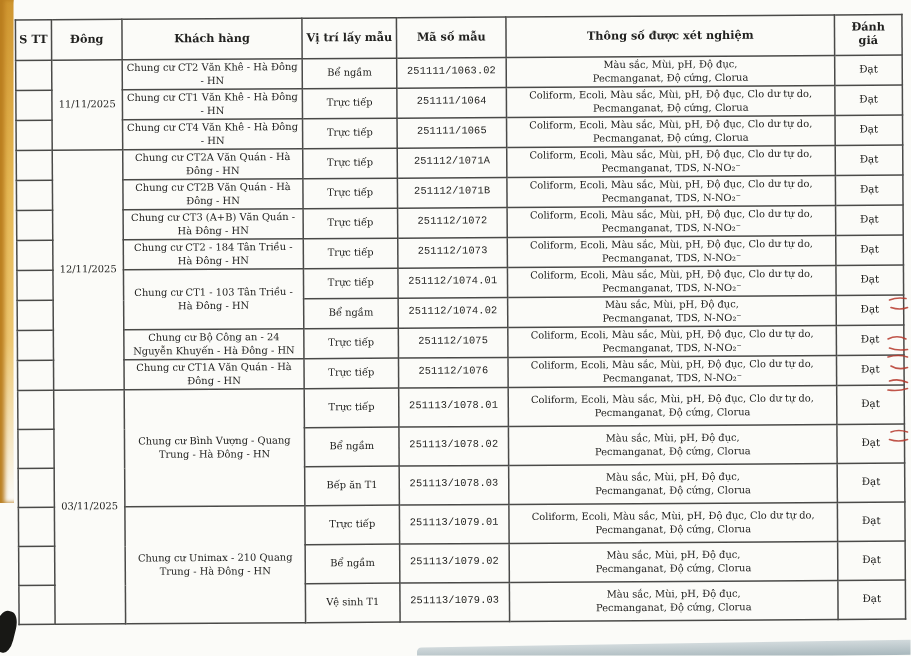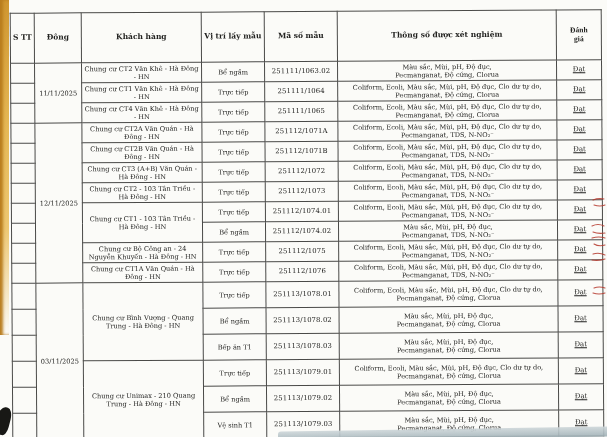--- a/index.html
+++ b/index.html
@@ -29,24 +29,24 @@
   .sheet{position:absolute;left:11px;top:11px;transform:rotate(-0.35deg);}
   table{border-collapse:collapse;table-layout:fixed;width:591px;background:transparent;border:1.5px solid #3c3c3a;}
   th,td{
     border:1px solid #4a4a48;color:#222220;padding:0 2px;
     text-align:center;vertical-align:middle;overflow:hidden;
   }
   th{font-size:7.5px;font-weight:bold;height:26px;line-height:1.15;}
   td{font-size:6.6px;line-height:1.25;}
   tr.std{height:20px;}
   tr.tall{height:26px;}
-  td.code{font-size:6.9px;letter-spacing:.1px;}
+  td.code{font-size:6.9px;letter-spacing:.1px;font-family:Liberation Mono, monospace;}
   td.stt{font-size:7px;padding-left:40px;}
-  td.result{font-size:6.9px;text-decoration:underline;}
-  .narrow{width:26px;margin:16px auto;font-family:Liberation Serif, serif;}
+  td.result{font-size:6.9px;}
+  .narrow{width:26px;margin:4px auto;}
   .params div{white-space:nowrap;}
 </style>
 </head>
 <body>
 
 <div class="edge-strip"></div>
 
 <div class="sheet">
 <table>
   <colgroup>
@@ -135,21 +135,21 @@
       <td>Trực tiếp</td>
       <td class="code">251112/1072</td>
       <td class="params">
             <div>Coliform, Ecoli, Màu sắc, Mùi, pH, Độ đục, Clo dư tự do,</div>
             <div>Pecmanganat, TDS, N-NO₂⁻</div>
           </td>
       <td class="result">Đạt</td>
     </tr>
     <tr class="std">
       <td class="stt">56</td>
-      <td>Chung cư CT2 - 103 Tân Triều - Hà Đông - HN</td>
+      <td>Chung cư CT2 - 184 Tân Triều - Hà Đông - HN</td>
       <td>Trực tiếp</td>
       <td class="code">251112/1073</td>
       <td class="params">
             <div>Coliform, Ecoli, Màu sắc, Mùi, pH, Độ đục, Clo dư tự do,</div>
             <div>Pecmanganat, TDS, N-NO₂⁻</div>
           </td>
       <td class="result">Đạt</td>
     </tr>
     <tr class="std">
       <td class="stt">57</td>

